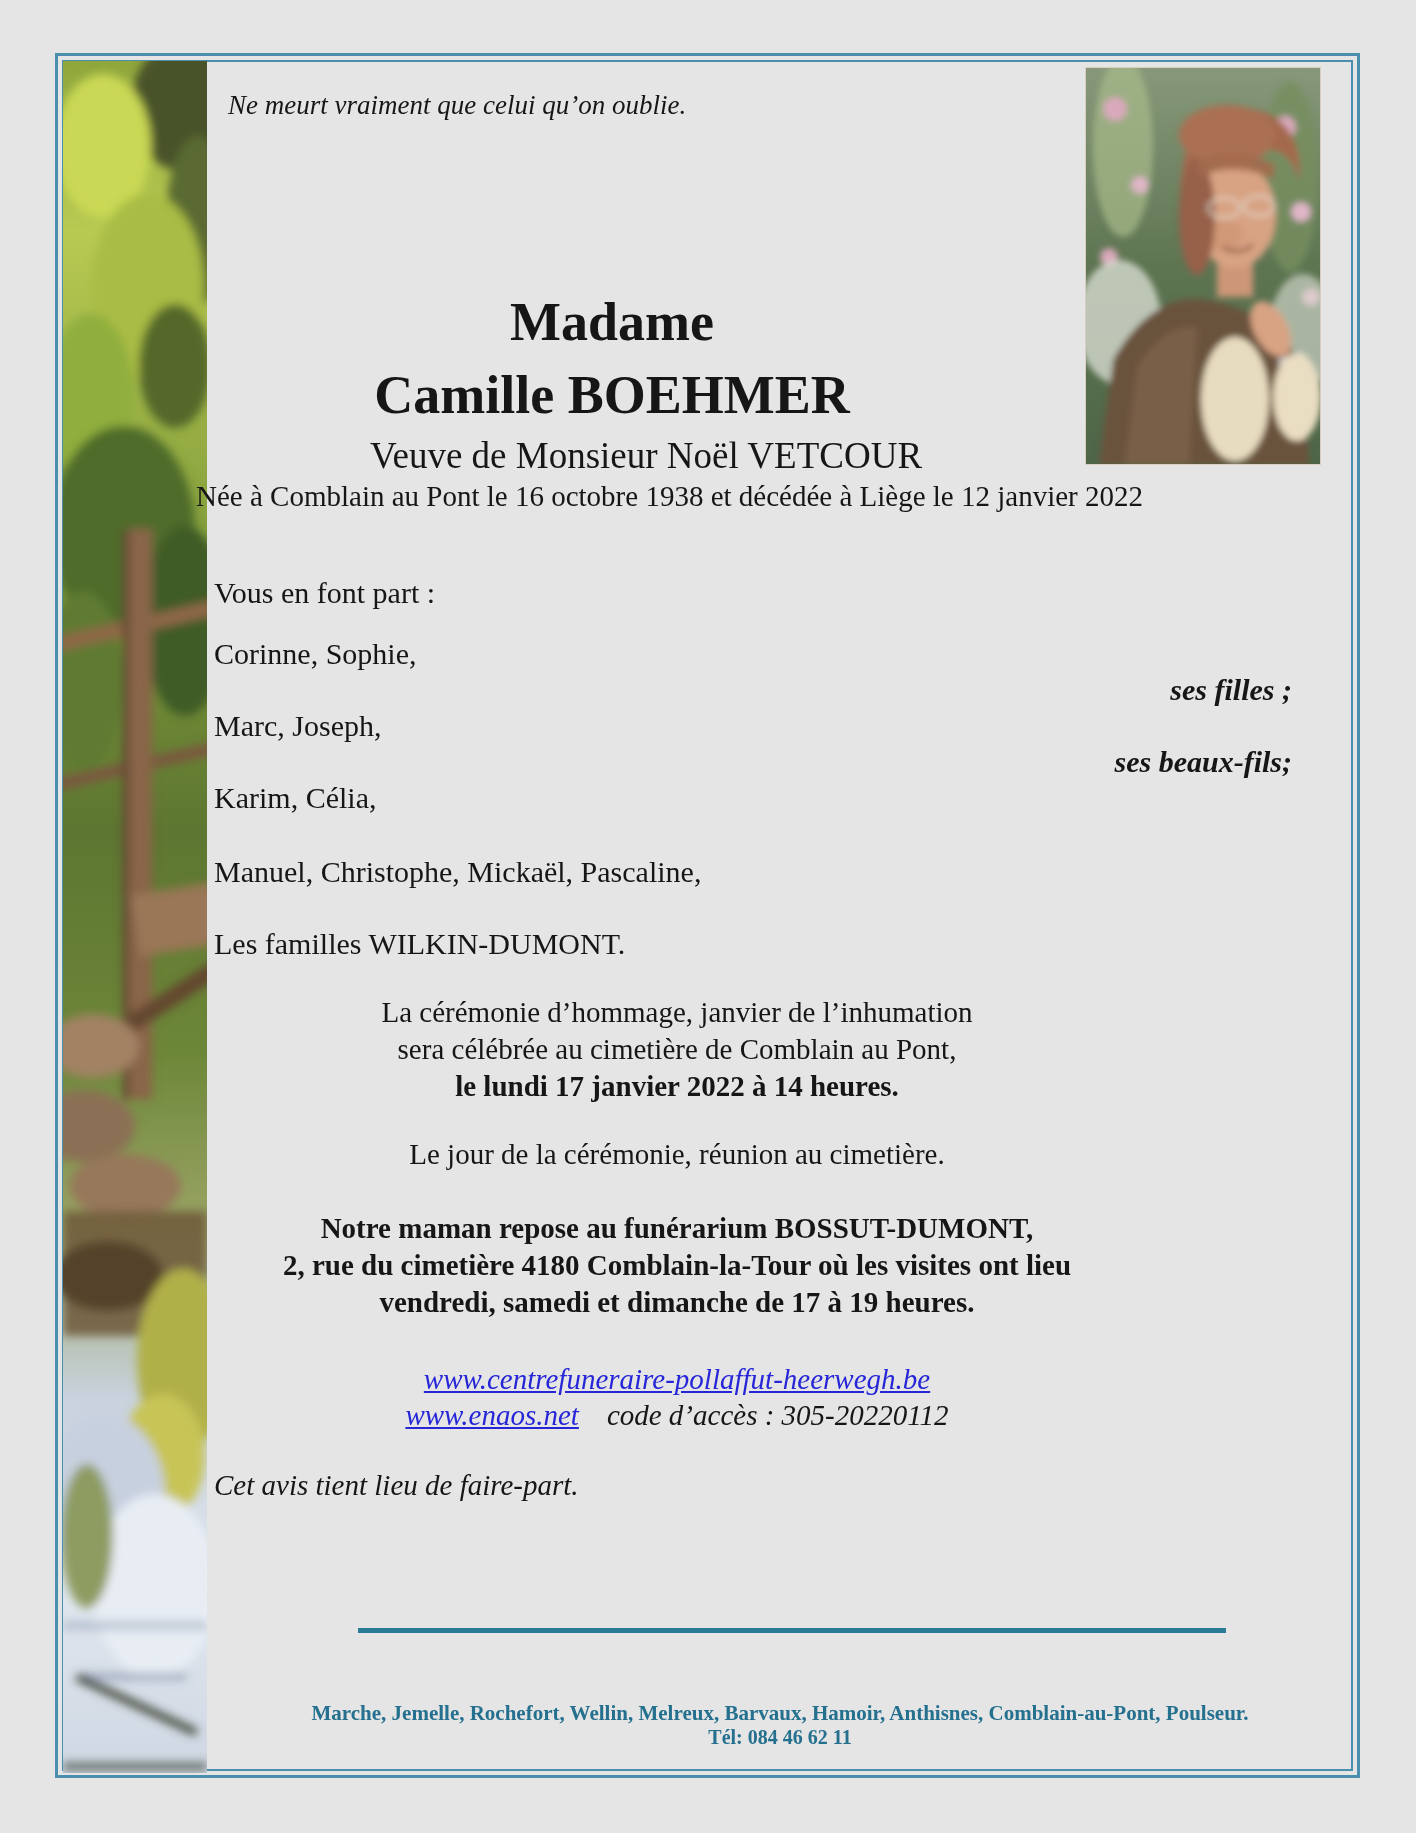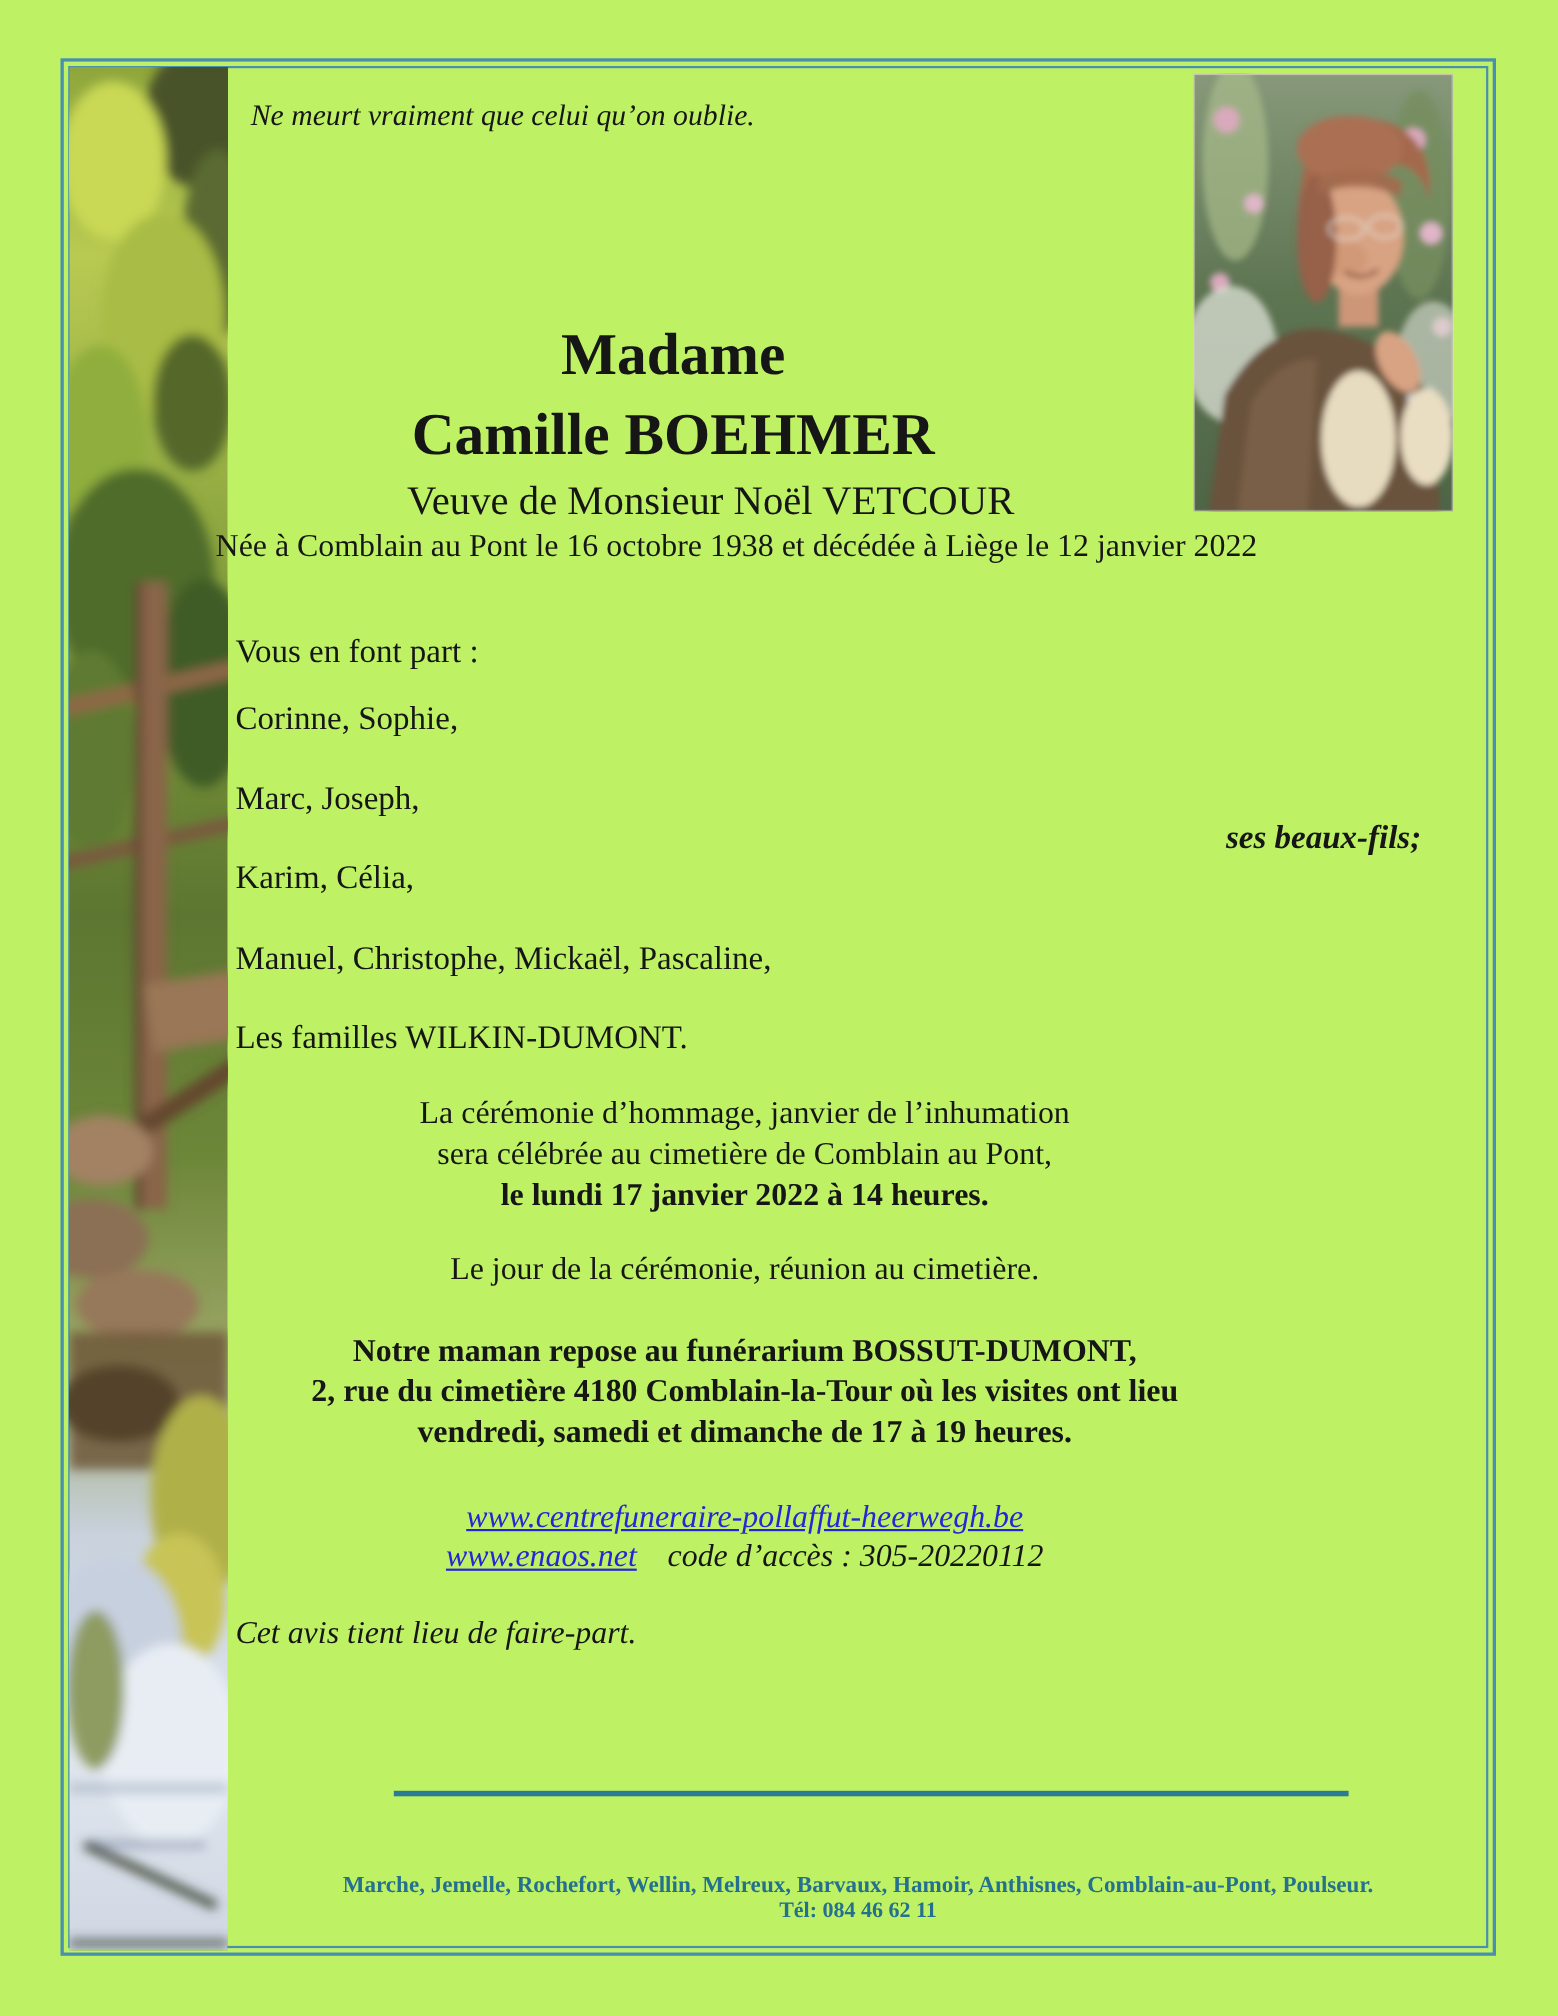--- a/index.html
+++ b/index.html
@@ -1,16 +1,16 @@
 <!DOCTYPE html>
 <html><head>
 <meta charset="utf-8">
 <style>
   html,body{margin:0;padding:0;background:#ffffff;}
-  #page{position:relative;width:1416px;height:1833px;background:#bef264;overflow:hidden;
+  #page{position:relative;width:1416px;height:1833px;background:#e5e5e5;overflow:hidden;
         font-family:"Liberation Serif","DejaVu Serif",serif;color:#161616;}
   .abs{position:absolute;}
 
   
   #frame{left:55px;top:53px;width:1305px;height:1725px;border:3px solid #4a8fae;box-sizing:border-box;}
   #frame-inner{position:absolute;left:4px;top:4px;right:4px;bottom:4px;border:2px solid #4a8fae;}
 
   
   #strip{left:63px;top:61px;width:144px;height:1712px;}
   #portrait{left:1085px;top:67px;width:236px;height:398px;}
@@ -160,20 +160,21 @@
   <div class="abs title-block">
     <div>Madame</div>
     <div>Camille BOEHMER</div>
   </div>
   <div class="abs widow">Veuve de Monsieur Noël VETCOUR</div>
   <div class="abs life">Née à Comblain au Pont le 16 octobre 1938 et décédée à Liège le 12 janvier 2022</div>
 
   <div class="abs intro">Vous en font part :</div>
 
   <div class="abs names-row" style="top:637px">Corinne, Sophie,</div>
+  <div class="abs rel-row" style="top:673px">ses filles ;</div>
   <div class="abs names-row" style="top:709px">Marc, Joseph,</div>
   <div class="abs rel-row" style="top:745px">ses beaux-fils;</div>
   <div class="abs names-row" style="top:781px">Karim, Célia,</div>
   <div class="abs names-row" style="top:855px">Manuel, Christophe, Mickaël, Pascaline,</div>
   <div class="abs names-row" style="top:927px">Les familles WILKIN-DUMONT.</div>
 
   <div class="abs cline" style="top:996px">La cérémonie d’hommage, janvier de l’inhumation</div>
   <div class="abs cline" style="top:1033px">sera célébrée au cimetière de Comblain au Pont,</div>
   <div class="abs cline bold" style="top:1070px">le lundi 17 janvier 2022 à 14 heures.</div>
   <div class="abs cline" style="top:1138px">Le jour de la cérémonie, réunion au cimetière.</div>

